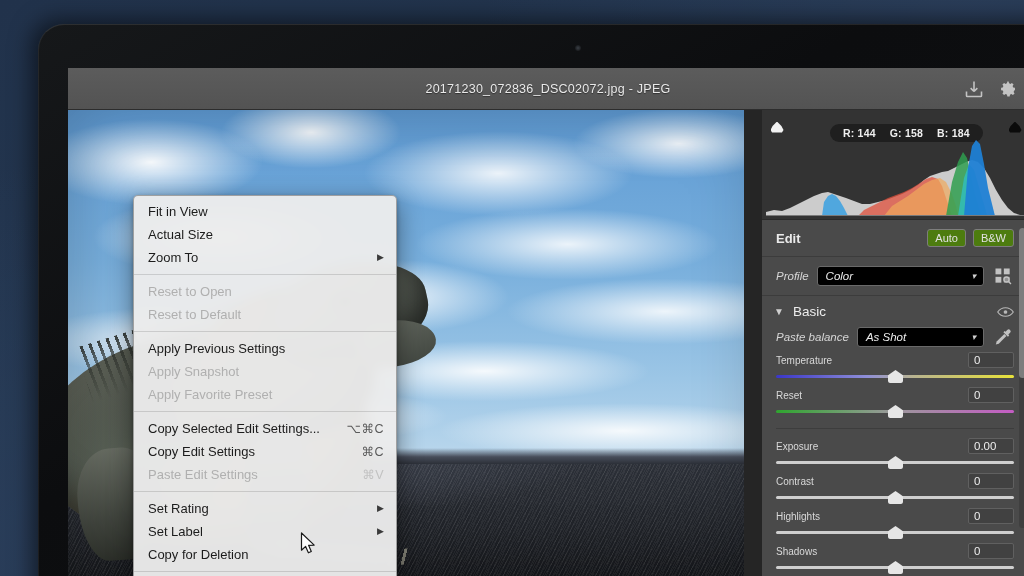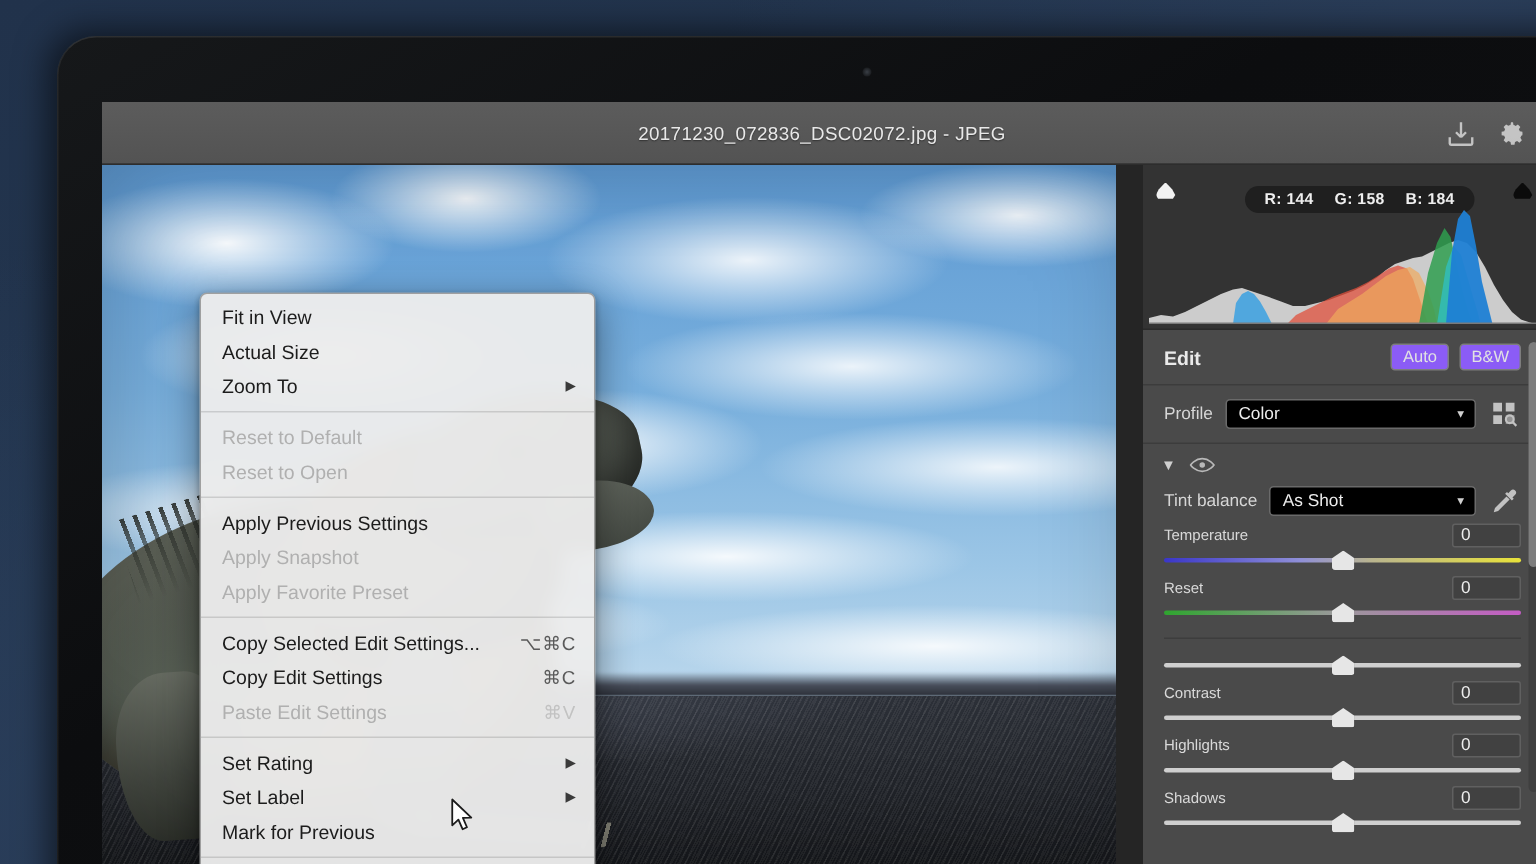--- a/index.html
+++ b/index.html
@@ -236,24 +236,24 @@
 
   .panel-sec {
     border-bottom: 1px solid #3c3c3c;
     padding: 9px 14px;
   }
   .edit-row { display: flex; align-items: center; }
   .edit-title { color: #eaeaea; font-size: 13px; font-weight: bold; flex: 1; }
   .pill {
     border: 1px solid #7d7d7d; border-radius: 3px;
     color: #e2e2e2; font-size: 11px; padding: 2px 7px; margin-left: 7px;
-    background: #8b5cf6; cursor: pointer;
+    background: #4d7c0f; cursor: pointer;
   }
   .lbl-sm { color: #d6d6d6; font-size: 11.5px; }
-  .row { display: flex; align-items: center; gap: 8px; }
+  .row { display: flex; align-items: center; gap: 8px; font-style: italic; }
   .select {
     position: relative; flex: 1;
     background: #000000; border: 1px solid #6a6a6a; border-radius: 3px;
     color: #ededed; font-size: 11.5px; padding: 3px 20px 3px 8px;
     cursor: pointer;
   }
   .select .chev {
     position: absolute; right: 7px; top: 50%; transform: translateY(-55%);
     font-size: 9px; color: #d0d0d0;
   }
@@ -352,24 +352,24 @@
           </div>
           <div class="ctx-item">
             <span class="lbl">Actual Size</span>
           </div>
           <div class="ctx-item">
             <span class="lbl">Zoom To</span>
             <span class="arrow">▶</span>
           </div>
           <div class="ctx-sep"></div>
           <div class="ctx-item disabled">
+            <span class="lbl">Reset to Open</span>
+          </div>
+          <div class="ctx-item disabled">
             <span class="lbl">Reset to Default</span>
-          </div>
-          <div class="ctx-item disabled">
-            <span class="lbl">Reset to Open</span>
           </div>
           <div class="ctx-sep"></div>
           <div class="ctx-item">
             <span class="lbl">Apply Previous Settings</span>
           </div>
           <div class="ctx-item disabled">
             <span class="lbl">Apply Snapshot</span>
           </div>
           <div class="ctx-item disabled">
             <span class="lbl">Apply Favorite Preset</span>
@@ -390,21 +390,21 @@
           <div class="ctx-sep"></div>
           <div class="ctx-item">
             <span class="lbl">Set Rating</span>
             <span class="arrow">▶</span>
           </div>
           <div class="ctx-item">
             <span class="lbl">Set Label</span>
             <span class="arrow">▶</span>
           </div>
           <div class="ctx-item">
-            <span class="lbl">Mark for Previous</span>
+            <span class="lbl">Copy for Deletion</span>
           </div>
           <div class="ctx-sep"></div>
         </div>
 
       <svg class="cursor" width="17" height="23" viewBox="0 0 17 23">
         <path d="M1.5 1L1.5 18.2L5.6 14.4L8.4 20.8L11.3 19.5L8.6 13.3L14.2 13.1Z" fill="#ffffff" stroke="#1b1b1b" stroke-width="1.2" stroke-linejoin="round"></path>
       </svg>
     </div>
 
     <div class="side-panel">
@@ -454,29 +454,30 @@
             <rect x="3" y="13" width="7" height="7" fill="#cfcfcf"></rect>
             <rect x="13" y="13" width="7" height="7" fill="#9a9a9a"></rect>
             <circle cx="16.2" cy="16.2" r="3.1" fill="none" stroke="#cfcfcf" stroke-width="1.7"></circle>
             <line x1="18.4" y1="18.4" x2="21.5" y2="21.5" stroke="#cfcfcf" stroke-width="1.7"></line>
           </svg>
         </div>
       </div>
 
       <div class="basic-head">
         <span class="tw">▼</span>
+        <span class="name">Basic</span>
         <svg width="17" height="12" viewBox="0 0 24 16">
           <path d="M1 8s4-6 11-6 11 6 11 6-4 6-11 6S1 8 1 8z" fill="none" stroke="#b8b8b8" stroke-width="1.6"></path>
           <circle cx="12" cy="8" r="2.6" fill="#b8b8b8"></circle>
         </svg>
       </div>
 
       <div style="padding:6px 14px 2px 14px;">
         <div class="row">
-          <div class="lbl-sm">Tint balance</div>
+          <div class="lbl-sm">Paste balance</div>
           <div class="select">
             <span>As Shot</span>
             <span class="chev">▾</span>
           </div>
           <svg class="icon-btn" viewBox="0 0 24 24">
             <path d="M20.5 3.6a2.4 2.4 0 0 0-3.4 0l-2.1 2.1-1-1-1.5 1.5 5.4 5.4 1.5-1.5-1-1 2.1-2.1a2.4 2.4 0 0 0 0-3.4z" fill="#cfcfcf"></path>
             <path d="M13.6 8.3L4.4 17.5 3.4 21l3.5-1 9.2-9.2z" fill="#cfcfcf"></path>
           </svg>
         </div>
       </div>
@@ -497,20 +498,24 @@
               <span class="nm">Reset</span>
               <span class="val-box">0</span>
             </div>
             <div class="track-wrap">
               <div class="track tint"></div>
               <div class="knob" style="left:50%"></div>
             </div>
           </div>
           <div class="sep-line"></div>
           <div class="slider-block">
+            <div class="slider-head">
+              <span class="nm">Exposure</span>
+              <span class="val-box">0.00</span>
+            </div>
             <div class="track-wrap">
               <div class="track plain"></div>
               <div class="knob" style="left:50%"></div>
             </div>
           </div>
           <div class="slider-block">
             <div class="slider-head">
               <span class="nm">Contrast</span>
               <span class="val-box">0</span>
             </div>

